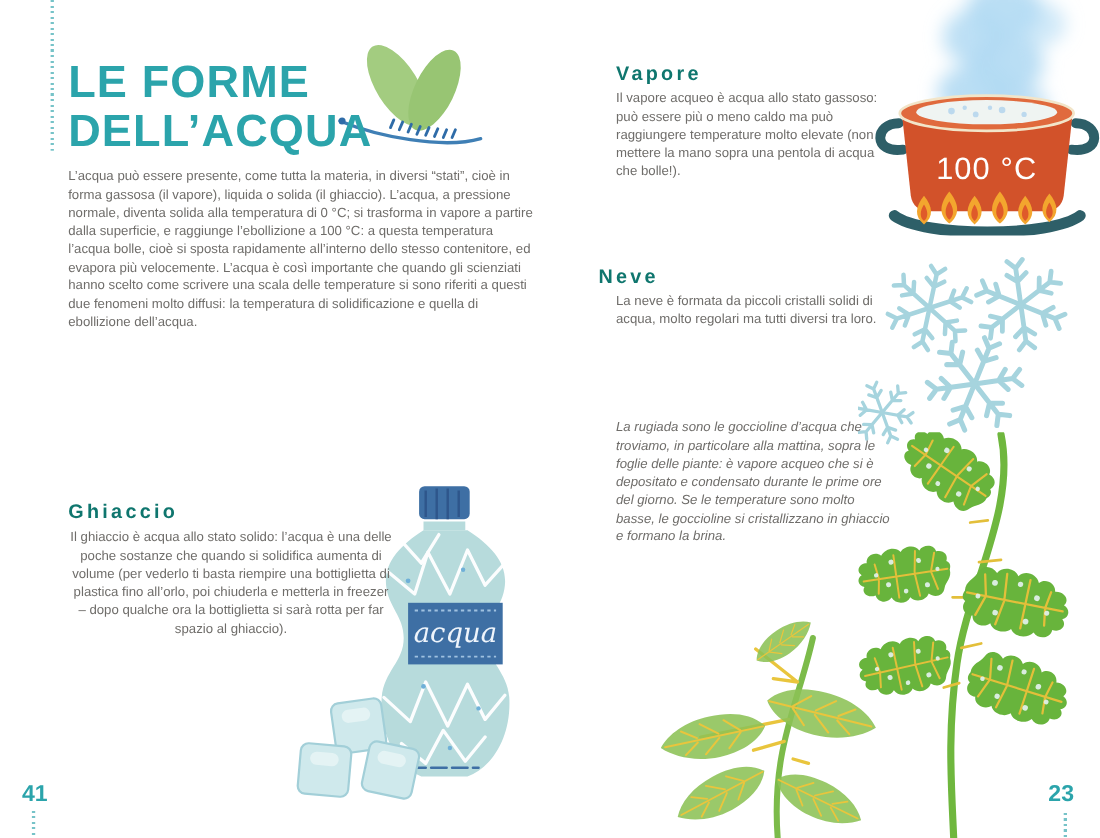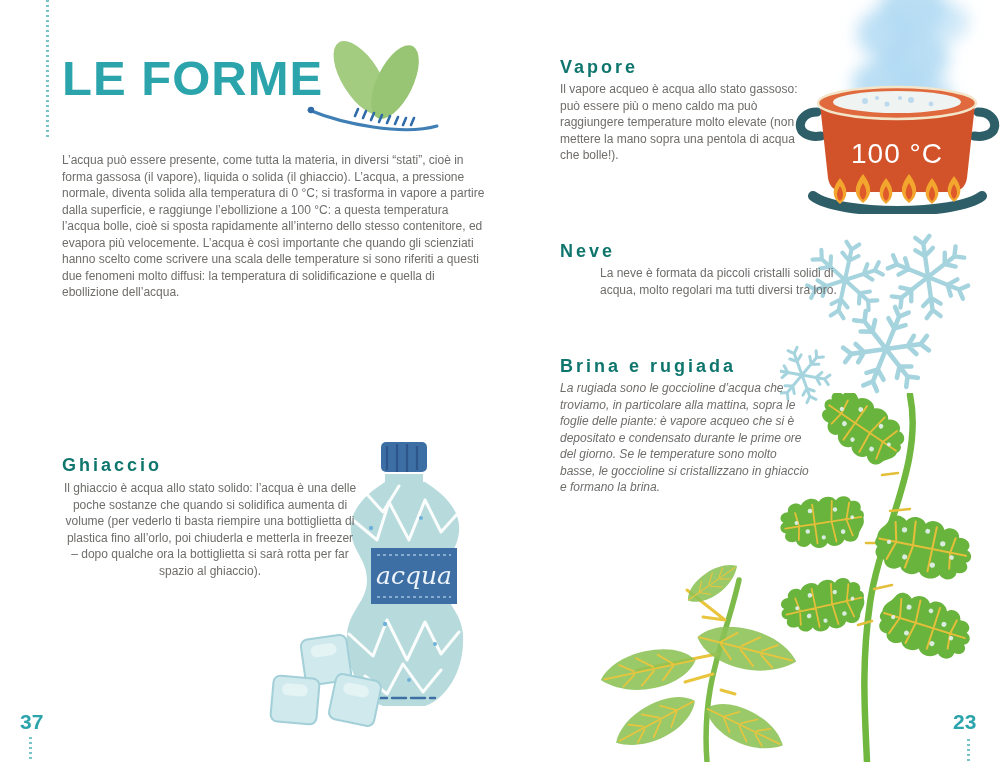--- a/index.html
+++ b/index.html
@@ -2,21 +2,21 @@
 <html><head>
 <meta charset="utf-8">
 <style>
   html,body{margin:0;padding:0;background:#ffffff;}
   .spread{
     position:relative;width:1000px;height:762px;background:#ffffff;overflow:hidden;
     font-family:"Liberation Sans",sans-serif;
   }
   .abs{position:absolute;}
   .title{
-    color:#2ba4ab;font-weight:800;font-size:49px;line-height:1.1;
+    color:#2ba4ab;font-weight:800;font-size:41px;line-height:1.1;
     letter-spacing:1px;margin:0;z-index:2;
   }
   .title span{display:block;}
   .heading{
     color:#0f766e;font-weight:bold;font-size:18px;letter-spacing:3px;margin:0;z-index:2;
   }
   .body-text{
     color:#6f6d6a;font-size:12px;line-height:1.38;margin:0;z-index:2;
   }
   .pagenum{
@@ -72,20 +72,21 @@
       </g>
     </defs>
   </svg>
 
   <div class="abs dot-line" style="left:46px;top:0;height:137px;"></div>
   <div class="abs dot-line" style="left:29px;top:737px;height:25px;"></div>
   <div class="abs dot-line" style="left:967px;top:739px;height:23px;"></div>
 
   <h1 class="abs title txt" style="left:62px;top:52px;">
     <span>LE FORME</span>
+    <span>DELL’ACQUA</span>
   </h1>
 
   <svg class="abs illus" style="left:303px;top:28px;" width="140" height="118" viewBox="0 0 140 118">
     <ellipse cx="58" cy="50" rx="19" ry="42" fill="#a3cc80" transform="rotate(-32 58 50)"></ellipse>
     <ellipse cx="92" cy="54" rx="18" ry="40" fill="#98c573" transform="rotate(26 92 54)"></ellipse>
     <path d="M6,82 C40,96 100,108 134,98" fill="none" stroke="#3f7fb5" stroke-width="3" stroke-linecap="round"></path>
     <path d="M52,88 l3,-7 M60,90 l3,-7 M68,92 l3,-7 M76,94 l3,-7 M84,95 l3,-7 M92,96 l3,-7 M100,97 l3,-7 M108,97 l3,-7" stroke="#2f6ca8" stroke-width="2.6" stroke-linecap="round"></path>
     <circle cx="8" cy="82" r="3.2" fill="#2f6ca8"></circle>
   </svg>
 
@@ -119,21 +120,21 @@
       <text x="89" y="156" text-anchor="middle" fill="#eef4fb" font-size="25" font-family="DejaVu Serif, serif" font-style="italic">acqua</text>
       <path d="M48,270 H110" stroke="#3e6fa4" stroke-width="2.4" stroke-linecap="round" stroke-dasharray="14,5"></path>
     </g>
     <g>
       <use href="#cube" transform="translate(63,232) rotate(-8)"></use>
       <use href="#cube" transform="translate(32,272) rotate(5)"></use>
       <use href="#cube" transform="translate(92,272) rotate(12)"></use>
     </g>
   </svg>
 
-  <div class="abs pagenum txt" style="left:20px;top:710px;">37</div>
+  <div class="abs pagenum txt" style="left:20px;top:710px;">41</div>
 
   <h2 class="abs heading txt" style="left:560px;top:57px;">Vapore</h2>
   <p class="abs body-text txt" style="left:560px;top:81px;width:252px;">Il vapore acqueo è acqua allo stato gassoso: può essere più o meno caldo ma può raggiungere temperature molto elevate (non mettere la mano sopra una pentola di acqua che bolle!).</p>
 
   <svg class="abs illus" style="left:795px;top:0;" width="205" height="214" viewBox="0 0 205 214">
     <defs>
       <filter id="steamblur" x="-60%" y="-60%" width="220%" height="220%">
         <feGaussianBlur stdDeviation="8"></feGaussianBlur>
       </filter>
     </defs>
@@ -163,31 +164,30 @@
     <g>
       <use href="#flame" transform="translate(45,178)"></use>
       <use href="#flame" transform="translate(68,174) scale(1.12)"></use>
       <use href="#flame" transform="translate(91,178)"></use>
       <use href="#flame" transform="translate(114,174) scale(1.12)"></use>
       <use href="#flame" transform="translate(137,178)"></use>
       <use href="#flame" transform="translate(159,176)"></use>
     </g>
   </svg>
 
-  <h2 class="abs heading txt" style="left:560px;top:241px;">Neve</h2>
-  <p class="abs body-text txt" style="left:560px;top:265px;width:262px;margin-left:40px;">La neve è formata da piccoli cristalli solidi di acqua, molto regolari ma tutti diversi tra loro.</p>
+  <h2 class="abs heading txt" style="left:544px;top:241px;">Neve</h2>
+  <p class="abs body-text txt" style="left:560px;top:265px;width:262px;">La neve è formata da piccoli cristalli solidi di acqua, molto regolari ma tutti diversi tra loro.</p>
 
   <svg class="abs illus" style="left:780px;top:225px;" width="220" height="180" viewBox="0 0 220 180">
     <use href="#flake" transform="translate(65,55) rotate(12) scale(0.82)"></use>
     <use href="#flake" transform="translate(148,52) rotate(-8) scale(0.88)"></use>
     <use href="#flake" transform="translate(106,124) rotate(22) scale(0.92)"></use>
     <use href="#flake" transform="translate(22,150) rotate(40) scale(0.6)"></use>
   </svg>
 
-  <h2 class="abs heading txt" style="left:560px;top:356px;">Brina e rugiada</h2>
   <p class="abs body-text txt" style="left:560px;top:380px;width:254px;font-style:italic;">La rugiada sono le goccioline d’acqua che troviamo, in particolare alla mattina, sopra le foglie delle piante: è vapore acqueo che si è depositato e condensato durante le prime ore del giorno. Se le temperature sono molto basse, le goccioline si cristallizzano in ghiaccio e formano la brina.</p>
 
   <svg class="abs illus" style="left:575px;top:562px;" width="240" height="200" viewBox="0 0 240 200" color="#8cc155">
     <path d="M164,18 C150,80 126,120 132,200" fill="none" stroke="#7cbb4a" stroke-width="5.5" stroke-linecap="round"></path>
     <path d="M150,58 L128,55 M150,58 L112,28 M142,92 L62,108 M138,112 L110,120 M146,128 L160,132" stroke="#e9c53d" stroke-width="3" stroke-linecap="round" fill="none"></path>
     <use href="#pleaf" transform="translate(104,28) rotate(-35) scale(0.62)"></use>
     <use href="#pleaf" transform="translate(126,52) rotate(14) scale(1.05)"></use>
     <use href="#pleaf" transform="translate(118,76) scale(-1,1) rotate(12) scale(1.0)"></use>
     <use href="#pleaf" transform="translate(112,120) scale(-1,1) rotate(28) scale(0.92)"></use>
     <use href="#pleaf" transform="translate(138,128) rotate(26) scale(0.88)"></use>

